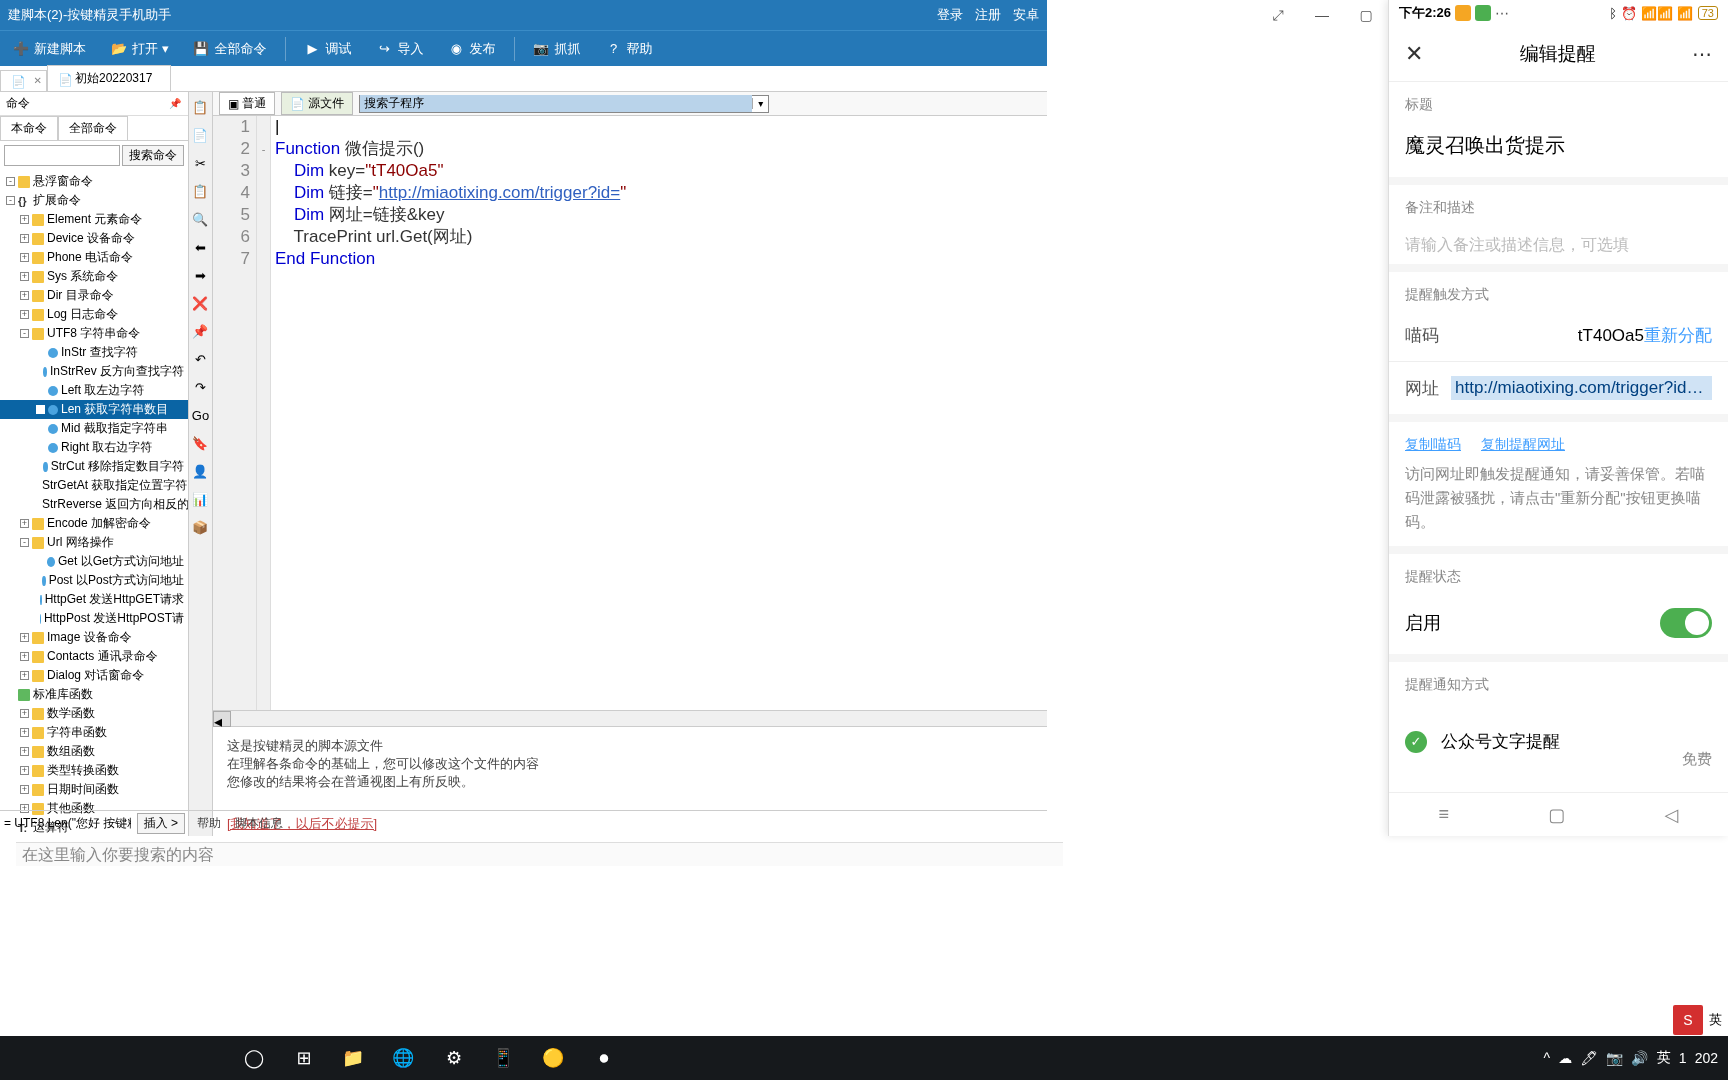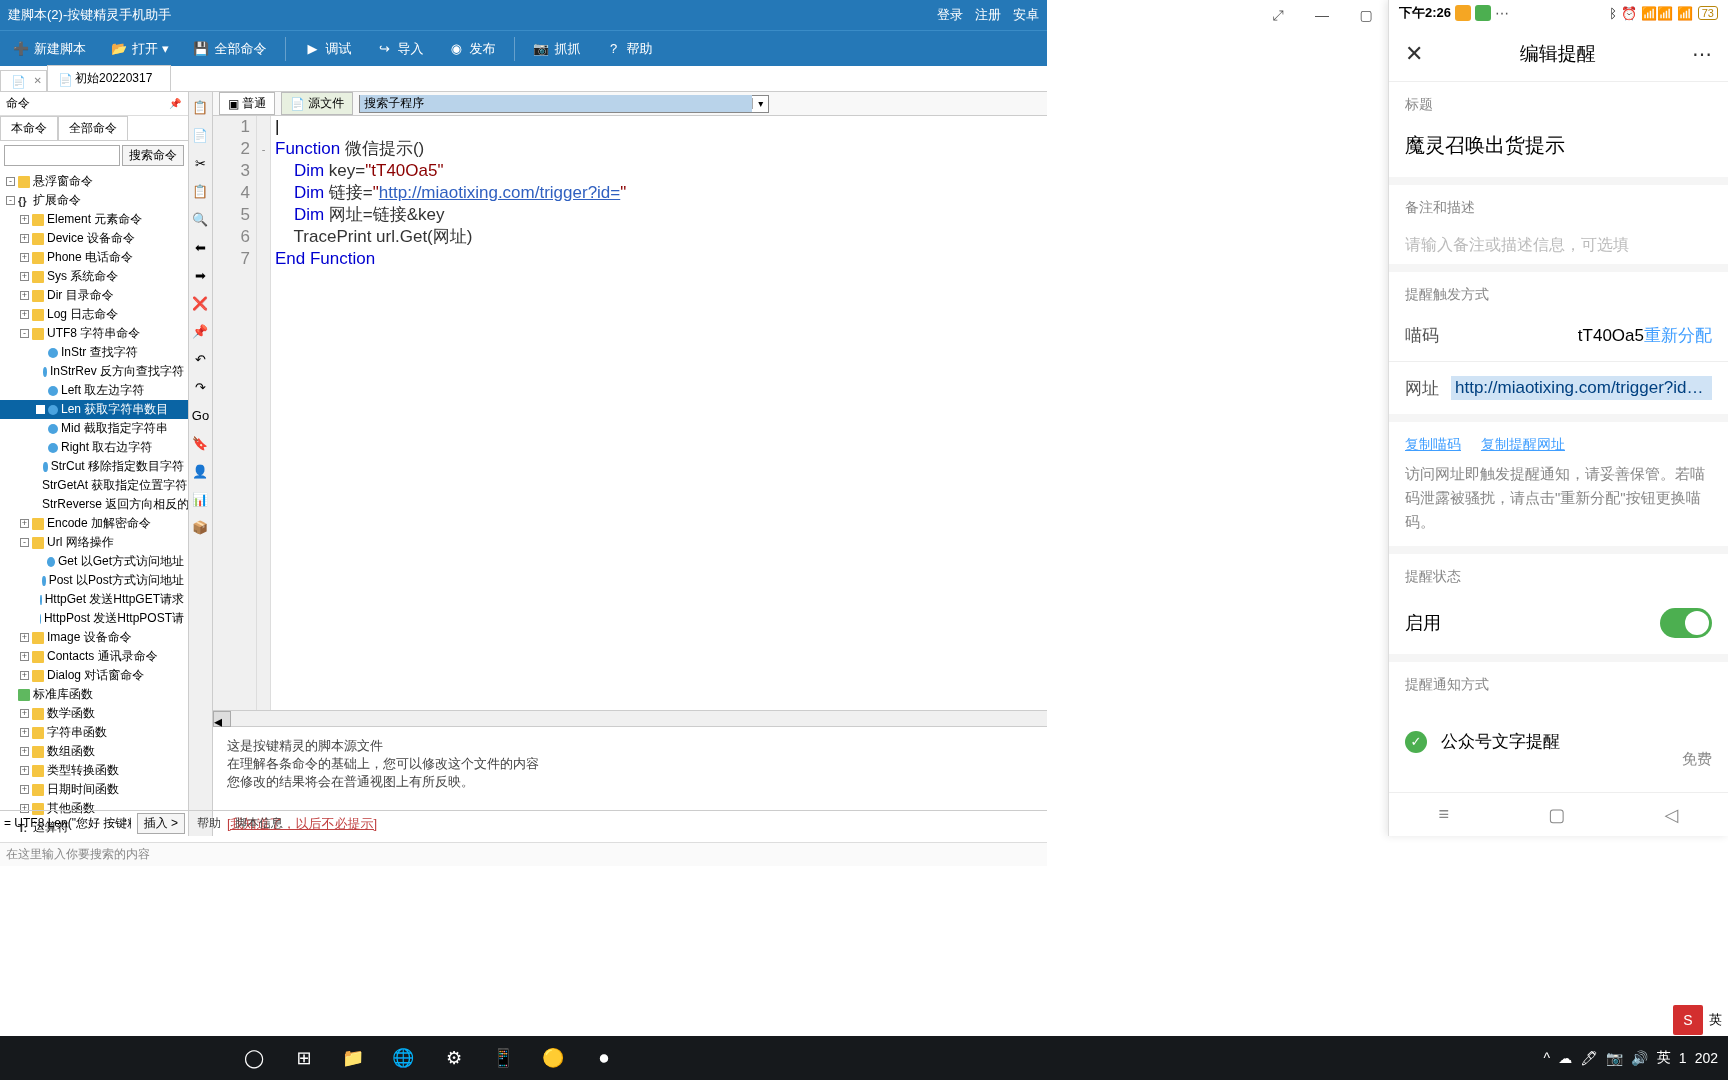--- a/index.html
+++ b/index.html
@@ -79,21 +79,21 @@
 
 .info-panel { height: 110px; border-top: 1px solid #ccc; padding: 10px 14px; font-size: 13px; color: #444; background: #fff; }
 .info-panel .red { color: #c04040; margin-top: 24px; cursor: pointer; text-decoration: underline; }
 
 .bottom-bar { position: absolute; left: 0; top: 810px; width: 1047px; height: 26px; display: flex; align-items: center; font-size: 12px; }
 .bottom-left { width: 189px; display: flex; align-items: center; padding: 0 4px; gap: 6px; border-top: 1px solid #ccc; height: 100%; }
 .bottom-left .insert-btn { border: 1px solid #aaa; padding: 1px 6px; background: #f5f5f5; cursor: pointer; }
 .bottom-right { flex: 1; display: flex; align-items: center; padding: 0 8px; gap: 14px; border-top: 1px solid #ccc; height: 100%; }
 .bottom-right span { cursor: pointer; color: #444; }
 
-.search-bar { position: absolute; left: 0; top: 842px; width: 1047px; height: 24px; background: #fafafa; border-top: 1px solid #ddd; display: flex; align-items: center; padding: 0 6px; font-size: 12px; color: #888; }
+.search-bar { position: absolute; left: 16px; top: 842px; width: 1047px; height: 24px; background: #fafafa; border-top: 1px solid #ddd; display: flex; align-items: flex-end; padding: 0 6px; font-size: 16px; color: #888; }
 
 
 .taskbar { position: absolute; left: 0; bottom: 0; width: 1728px; height: 44px; background: #16191c; display: flex; align-items: center; }
 .taskbar .void { width: 232px; }
 .taskbar .tb-icons { display: flex; gap: 6px; }
 .taskbar .tb-icons .i { width: 44px; height: 44px; display: flex; align-items: center; justify-content: center; font-size: 18px; color: #fff; cursor: pointer; }
 .taskbar .tray { margin-left: auto; display: flex; align-items: center; gap: 8px; padding-right: 10px; color: #fff; font-size: 12px; }
 .taskbar .tray .tray-i { font-size: 14px; }
 
 

